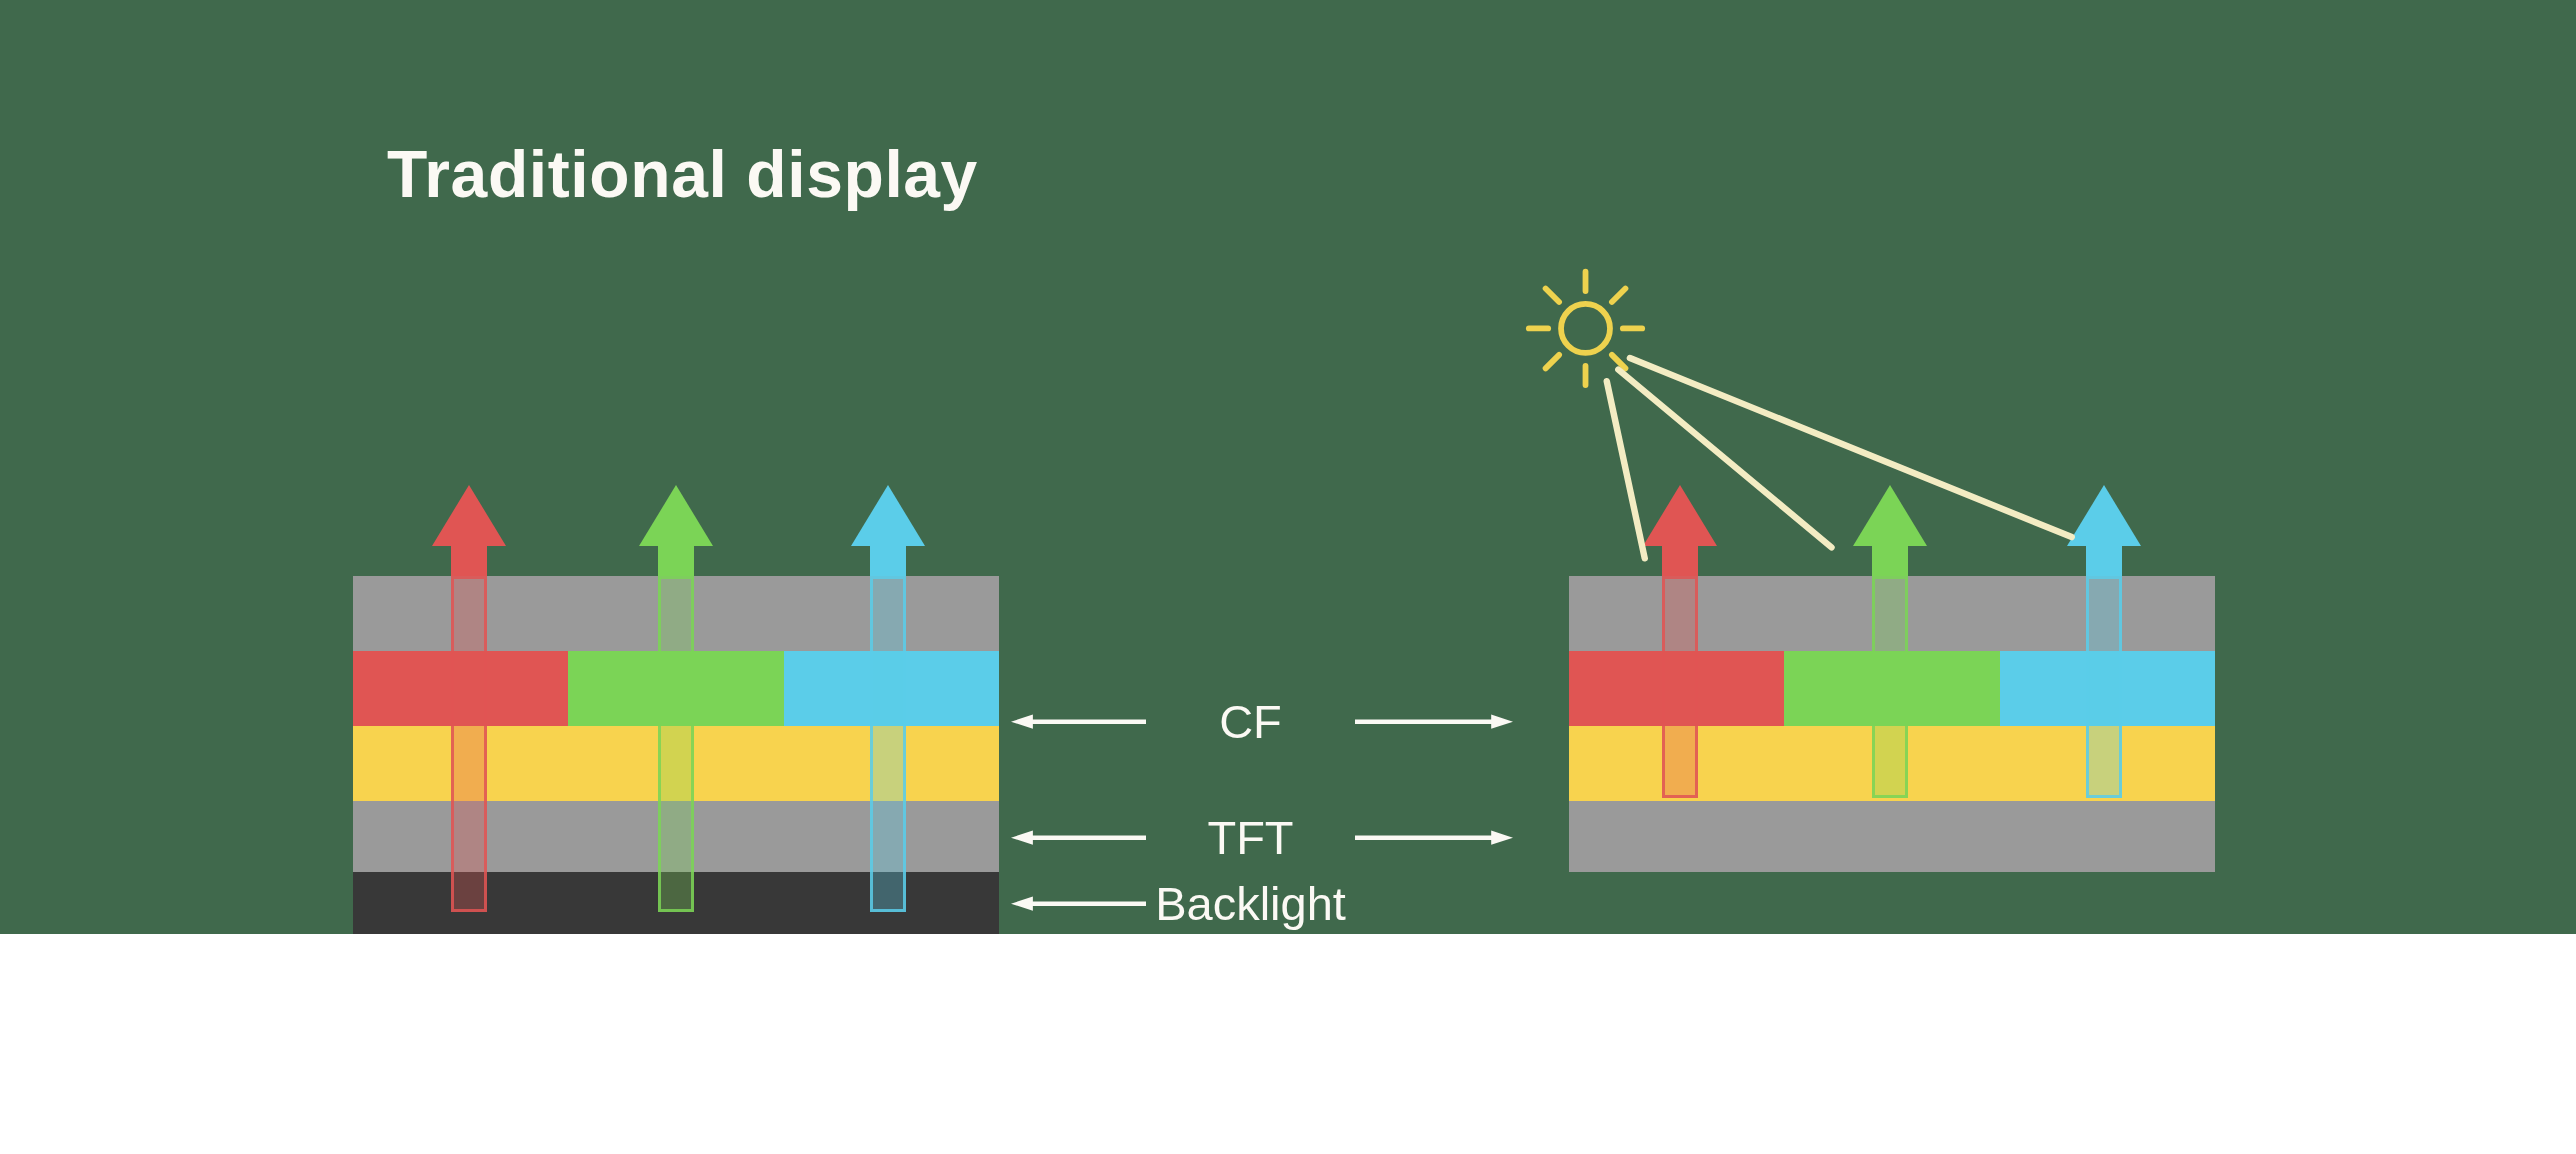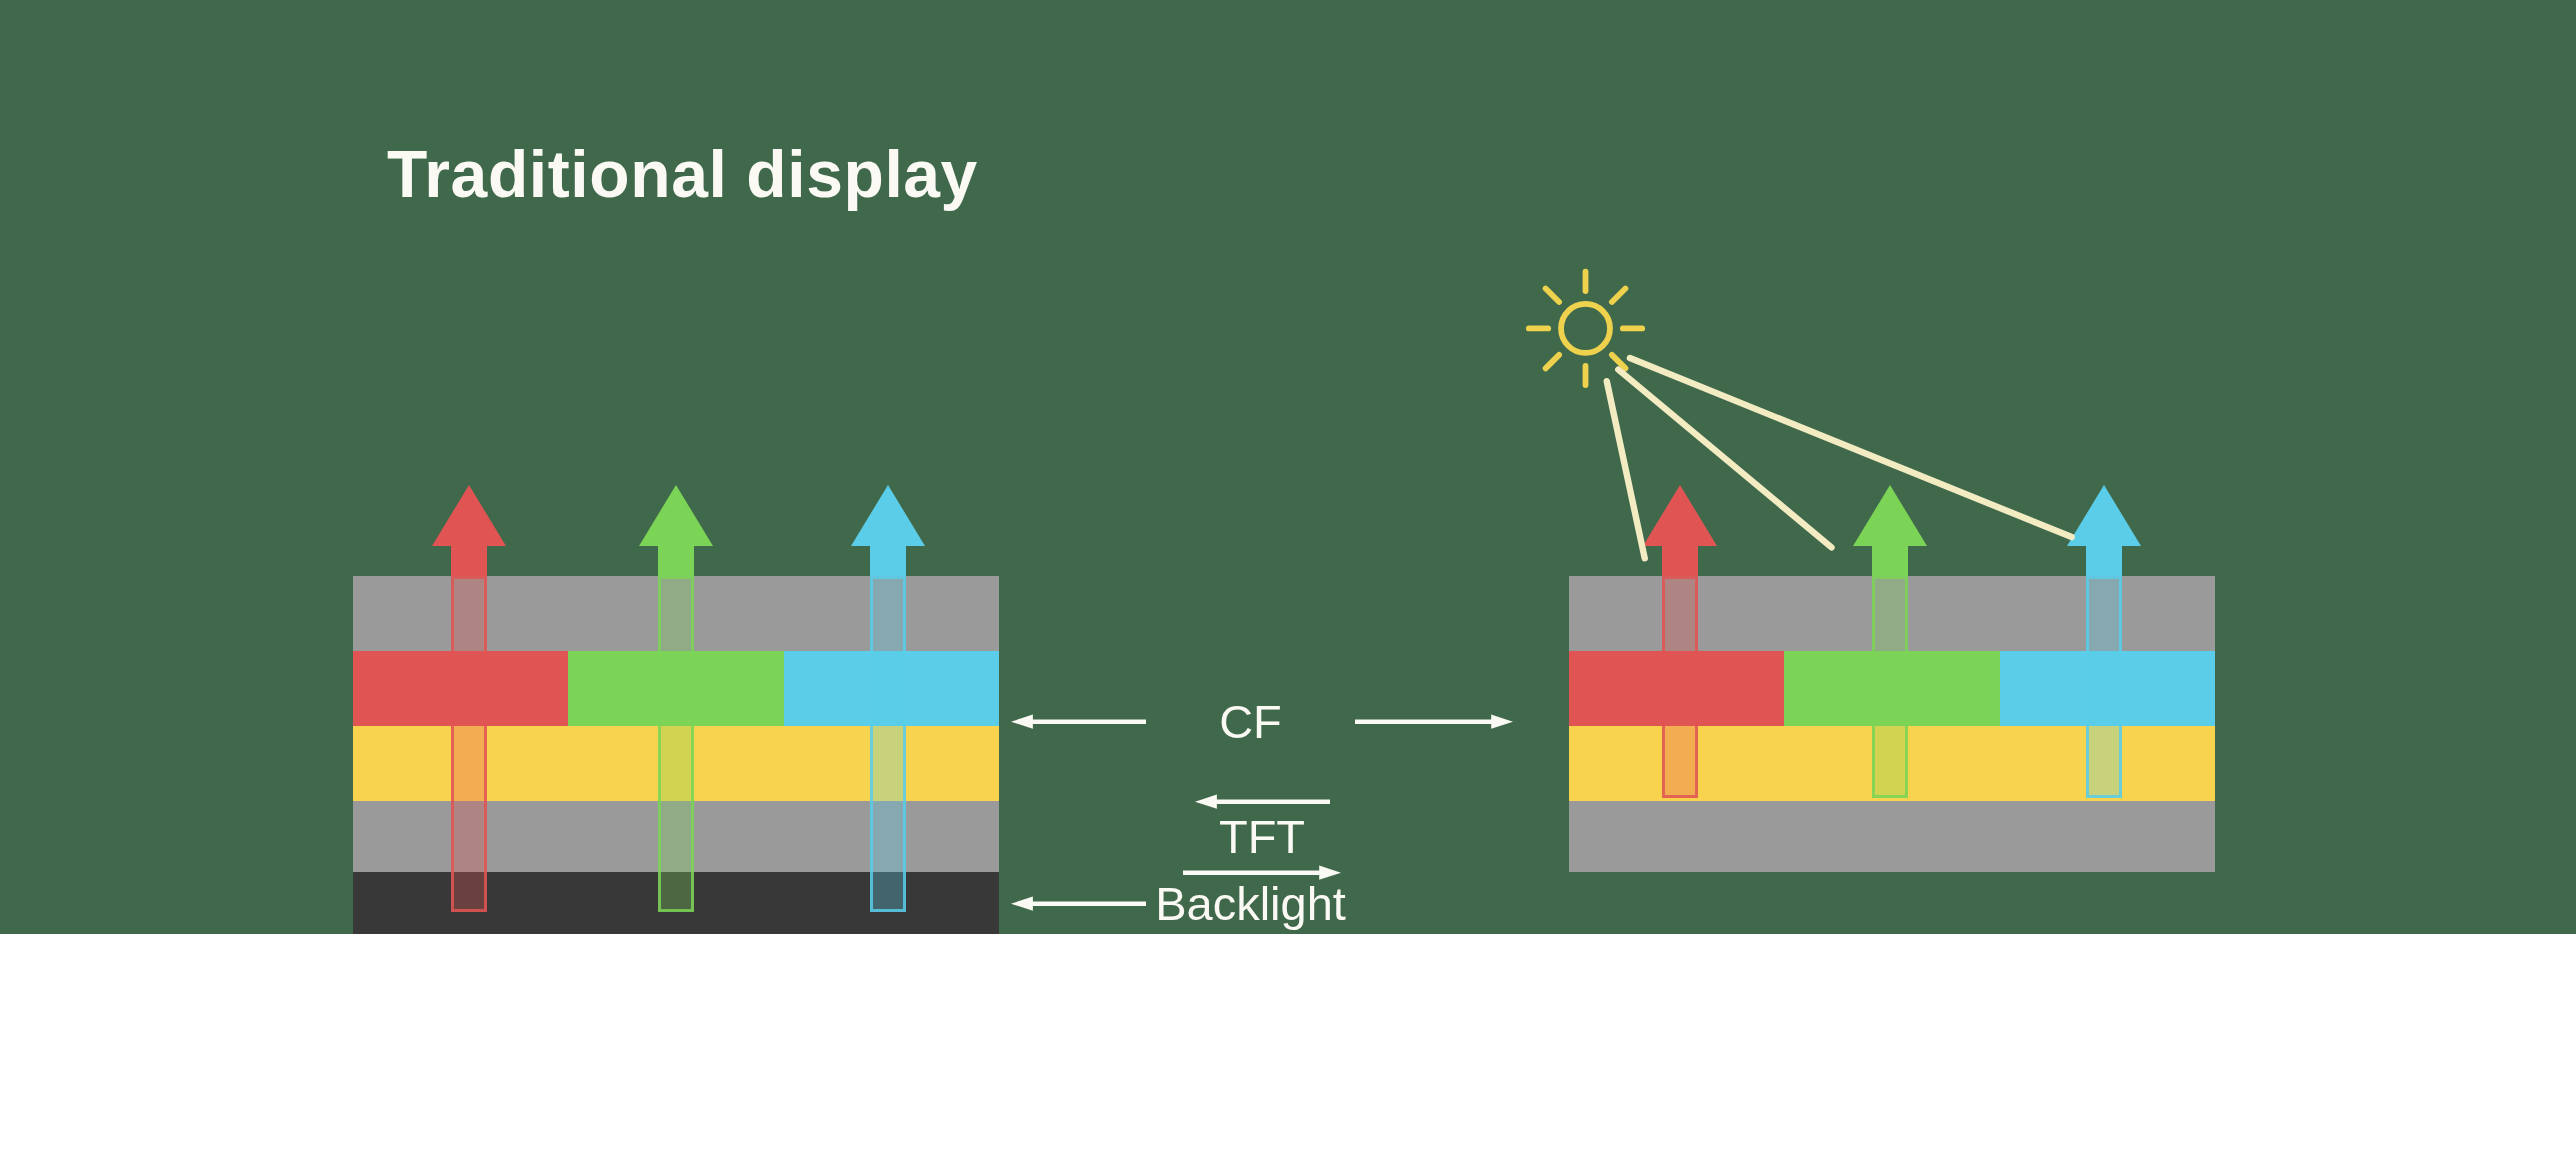--- a/index.html
+++ b/index.html
@@ -51,21 +51,21 @@
   .arrow-cyan{color:#5bcde9;}
   .arrow-cyan .la-shaft-trans{background:rgba(91,205,233,0.30);border-color:rgba(91,205,233,0.85);}
 
   
   .callout-row{
     position:absolute;left:1011px;width:502px;height:52px;
     display:flex;align-items:center;
   }
   .row-cf{top:696px;}
   .row-lc{top:739px;}
-  .row-tft{top:792px;flex-direction:column;}
+  .row-tft{top:812px;}
   .row-backlight{top:878px;}
   .callout-label{
     flex:1;text-align:center;color:#fbf9f4;
     font-size:47px;line-height:52px;white-space:nowrap;
   }
   .arrow-svg{display:block;flex:none;}
   .arrow-spacer{flex:none;width:158px;height:19.3px;}
 
   
   .overlay{position:absolute;left:0;top:0;width:2576px;height:1154px;pointer-events:none;z-index:5;}

